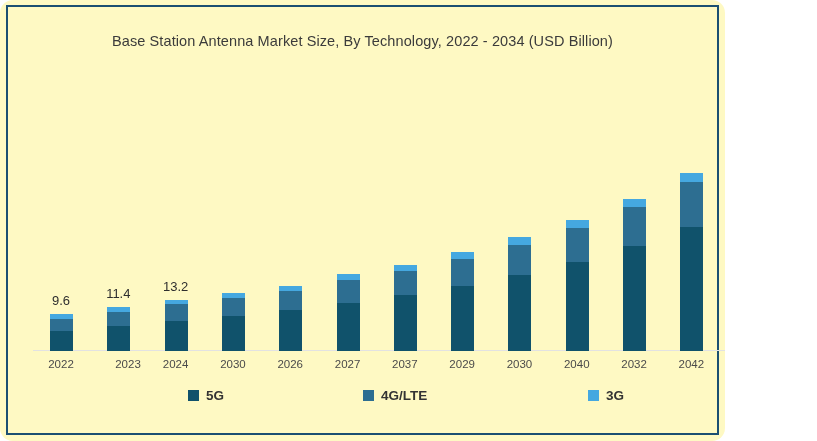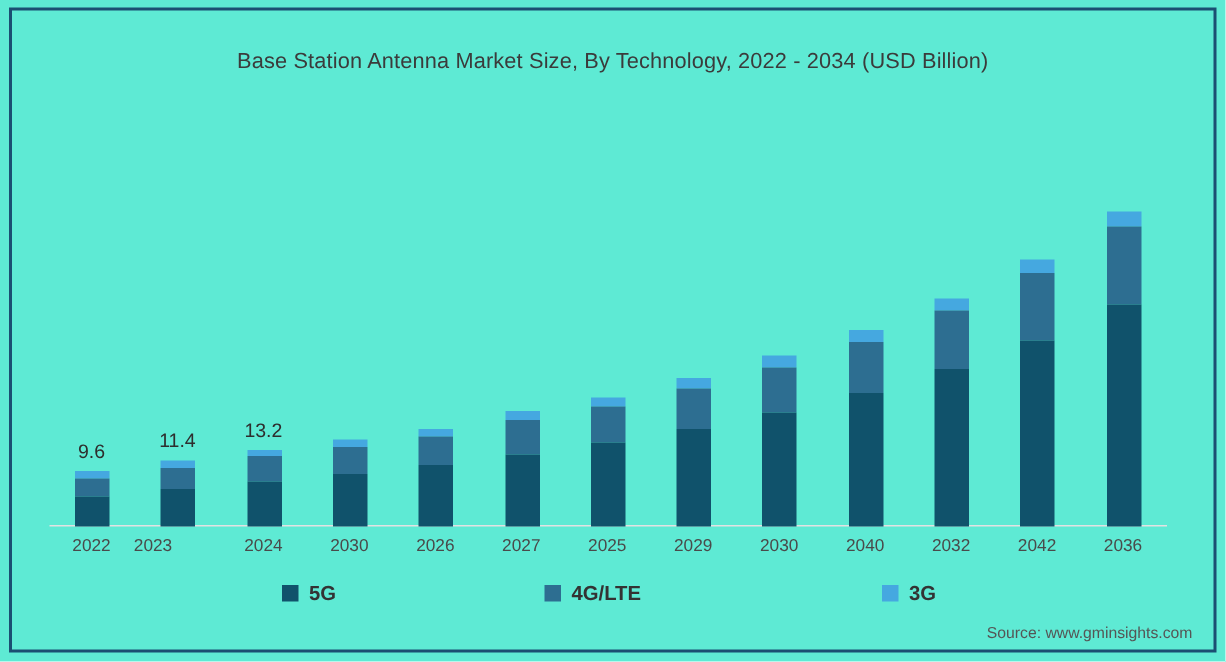--- a/index.html
+++ b/index.html
@@ -6,25 +6,26 @@
   html, body {
     margin: 0;
     padding: 0;
     background: #ffffff;
   }
   body {
     font-family: "Liberation Sans", sans-serif;
   }
   #canvas {
     position: relative;
-    width: 817px;
+    width: 725px;
     height: 441px;
-    background: #5eead4;
+    background: #fef9c3;
     box-sizing: border-box;
     overflow: hidden;
+    border-radius: 13px;
   }
   
   .frame {
     position: absolute;
     left: 6px;
     top: 5px;
     right: 6px;
     bottom: 6px;
     border: 2px solid #1b4f72;
     box-sizing: border-box;
@@ -229,26 +230,26 @@
         <div class="bar">
           <div class="seg seg-3g" title="3G 2034: 2.5" style="height: 9.62329px; background: rgb(69, 168, 224);"></div>
           <div class="seg seg-4g" title="4G/LTE 2034: 13.6" style="height: 52.3507px; background: rgb(45, 110, 145);"></div>
           <div class="seg seg-5g" title="5G 2034: 38.4" style="height: 147.814px; background: rgb(16, 82, 107);"></div>
         </div>
       </div>
     </div>
 
   <div id="xaxis-layer">
       <div class="x-label" style="left: 33px;">2022</div>
-      <div class="x-label" style="left: 74px;">2023</div>
+      <div class="x-label" style="left: 100px;">2023</div>
       <div class="x-label" style="left: 147.615px;">2024</div>
       <div class="x-label" style="left: 204.923px;">2030</div>
       <div class="x-label" style="left: 262.231px;">2026</div>
       <div class="x-label" style="left: 319.538px;">2027</div>
-      <div class="x-label" style="left: 376.846px;">2025</div>
+      <div class="x-label" style="left: 376.846px;">2037</div>
       <div class="x-label" style="left: 434.154px;">2029</div>
       <div class="x-label" style="left: 491.462px;">2030</div>
       <div class="x-label" style="left: 548.769px;">2040</div>
       <div class="x-label" style="left: 606.077px;">2032</div>
       <div class="x-label" style="left: 663.385px;">2042</div>
       <div class="x-label" style="left: 720.692px;">2036</div>
     </div>
 
   <div id="legend">
       <div class="legend-item" style="left: 155px;">
@@ -258,15 +259,14 @@
       <div class="legend-item" style="left: 330px;">
         <span class="legend-swatch" style="background: rgb(45, 110, 145);"></span>
         <span>4G/LTE</span>
       </div>
       <div class="legend-item" style="left: 555px;">
         <span class="legend-swatch" style="background: rgb(69, 168, 224);"></span>
         <span>3G</span>
       </div>
     </div>
 
-  <div class="source">Source: www.gminsights.com</div>
 
 </div>
 
 </body></html>

